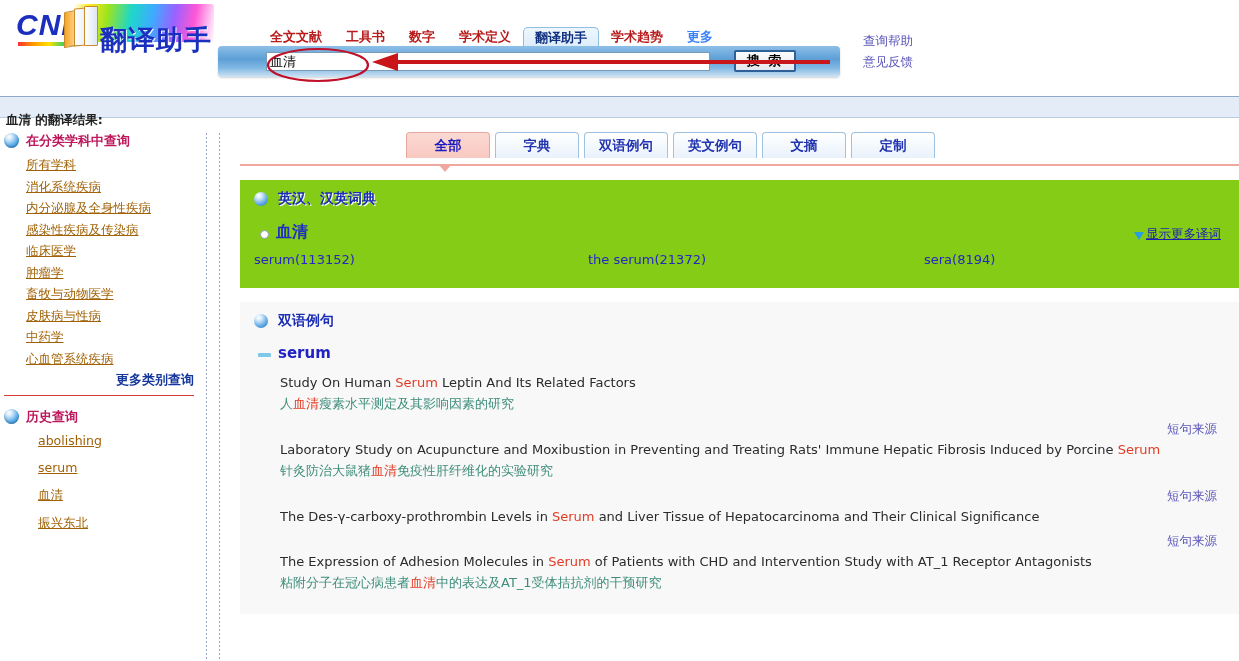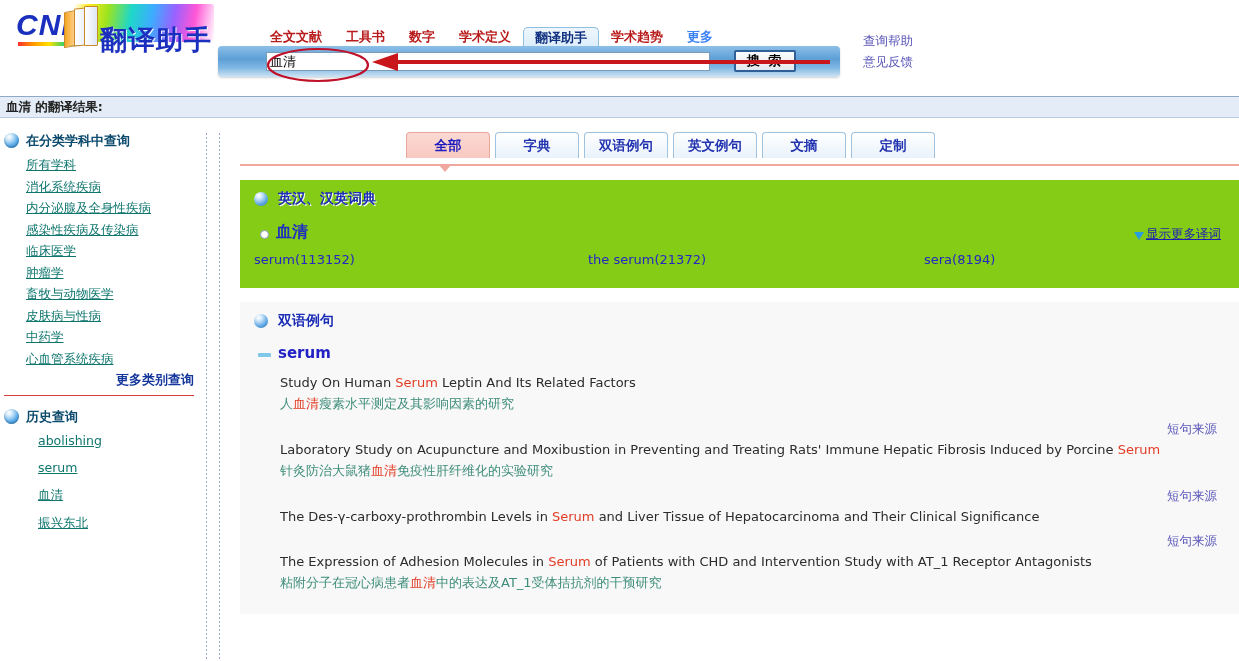--- a/index.html
+++ b/index.html
@@ -178,56 +178,56 @@
   #resultbar {
     position: absolute;
     left: 0; top: 96px;
     width: 1239px; height: 20px;
     background: #e3ecf7;
     border-top: 1px solid #8fa9c6;
     border-bottom: 1px solid #b9cbe0;
   }
   #resultbar span {
     display: block;
-    padding: 2px 0 0 6px;
+    padding: 15px 0 0 6px;
     font-size: 12.5px;
     font-weight: bold;
     color: #222;
     font-family: "DejaVu Sans", "Liberation Sans", sans-serif;
   }
 
   
   #sidebar {
     position: absolute;
     left: 0; top: 132px;
     width: 200px;
   }
   .side-sec-head {
     position: relative;
     padding-left: 26px;
     font-size: 13px;
     font-weight: bold;
-    color: #0c4a6e;
+    color: #be185d;
     font-family: "DejaVu Sans", "Liberation Sans", sans-serif;
     margin-bottom: 5px;
   }
   .orb {
     position: absolute;
     left: 4px; top: 1px;
     width: 15px; height: 15px;
     border-radius: 50%;
     background:
       radial-gradient(circle at 34% 26%, #ffffff 0%, #cfe8fa 22%, #57a9e8 60%, #1f6fae 100%);
     box-shadow: inset 0 -1px 2px rgba(0,0,0,.25);
   }
   .side-links { margin: 0; padding: 0; list-style: none; }
   .side-links li { margin: 0 0 2.5px 0; padding-left: 26px; }
   .side-links a {
     font-size: 12.5px;
-    color: #0f766e;
+    color: #a16207;
     text-decoration: underline;
     font-family: "DejaVu Sans", "Liberation Sans", sans-serif;
     cursor: pointer;
   }
   #morecat {
     text-align: right;
     padding-right: 6px;
     margin-top: 3px;
     font-size: 13px;
     font-weight: bold;

